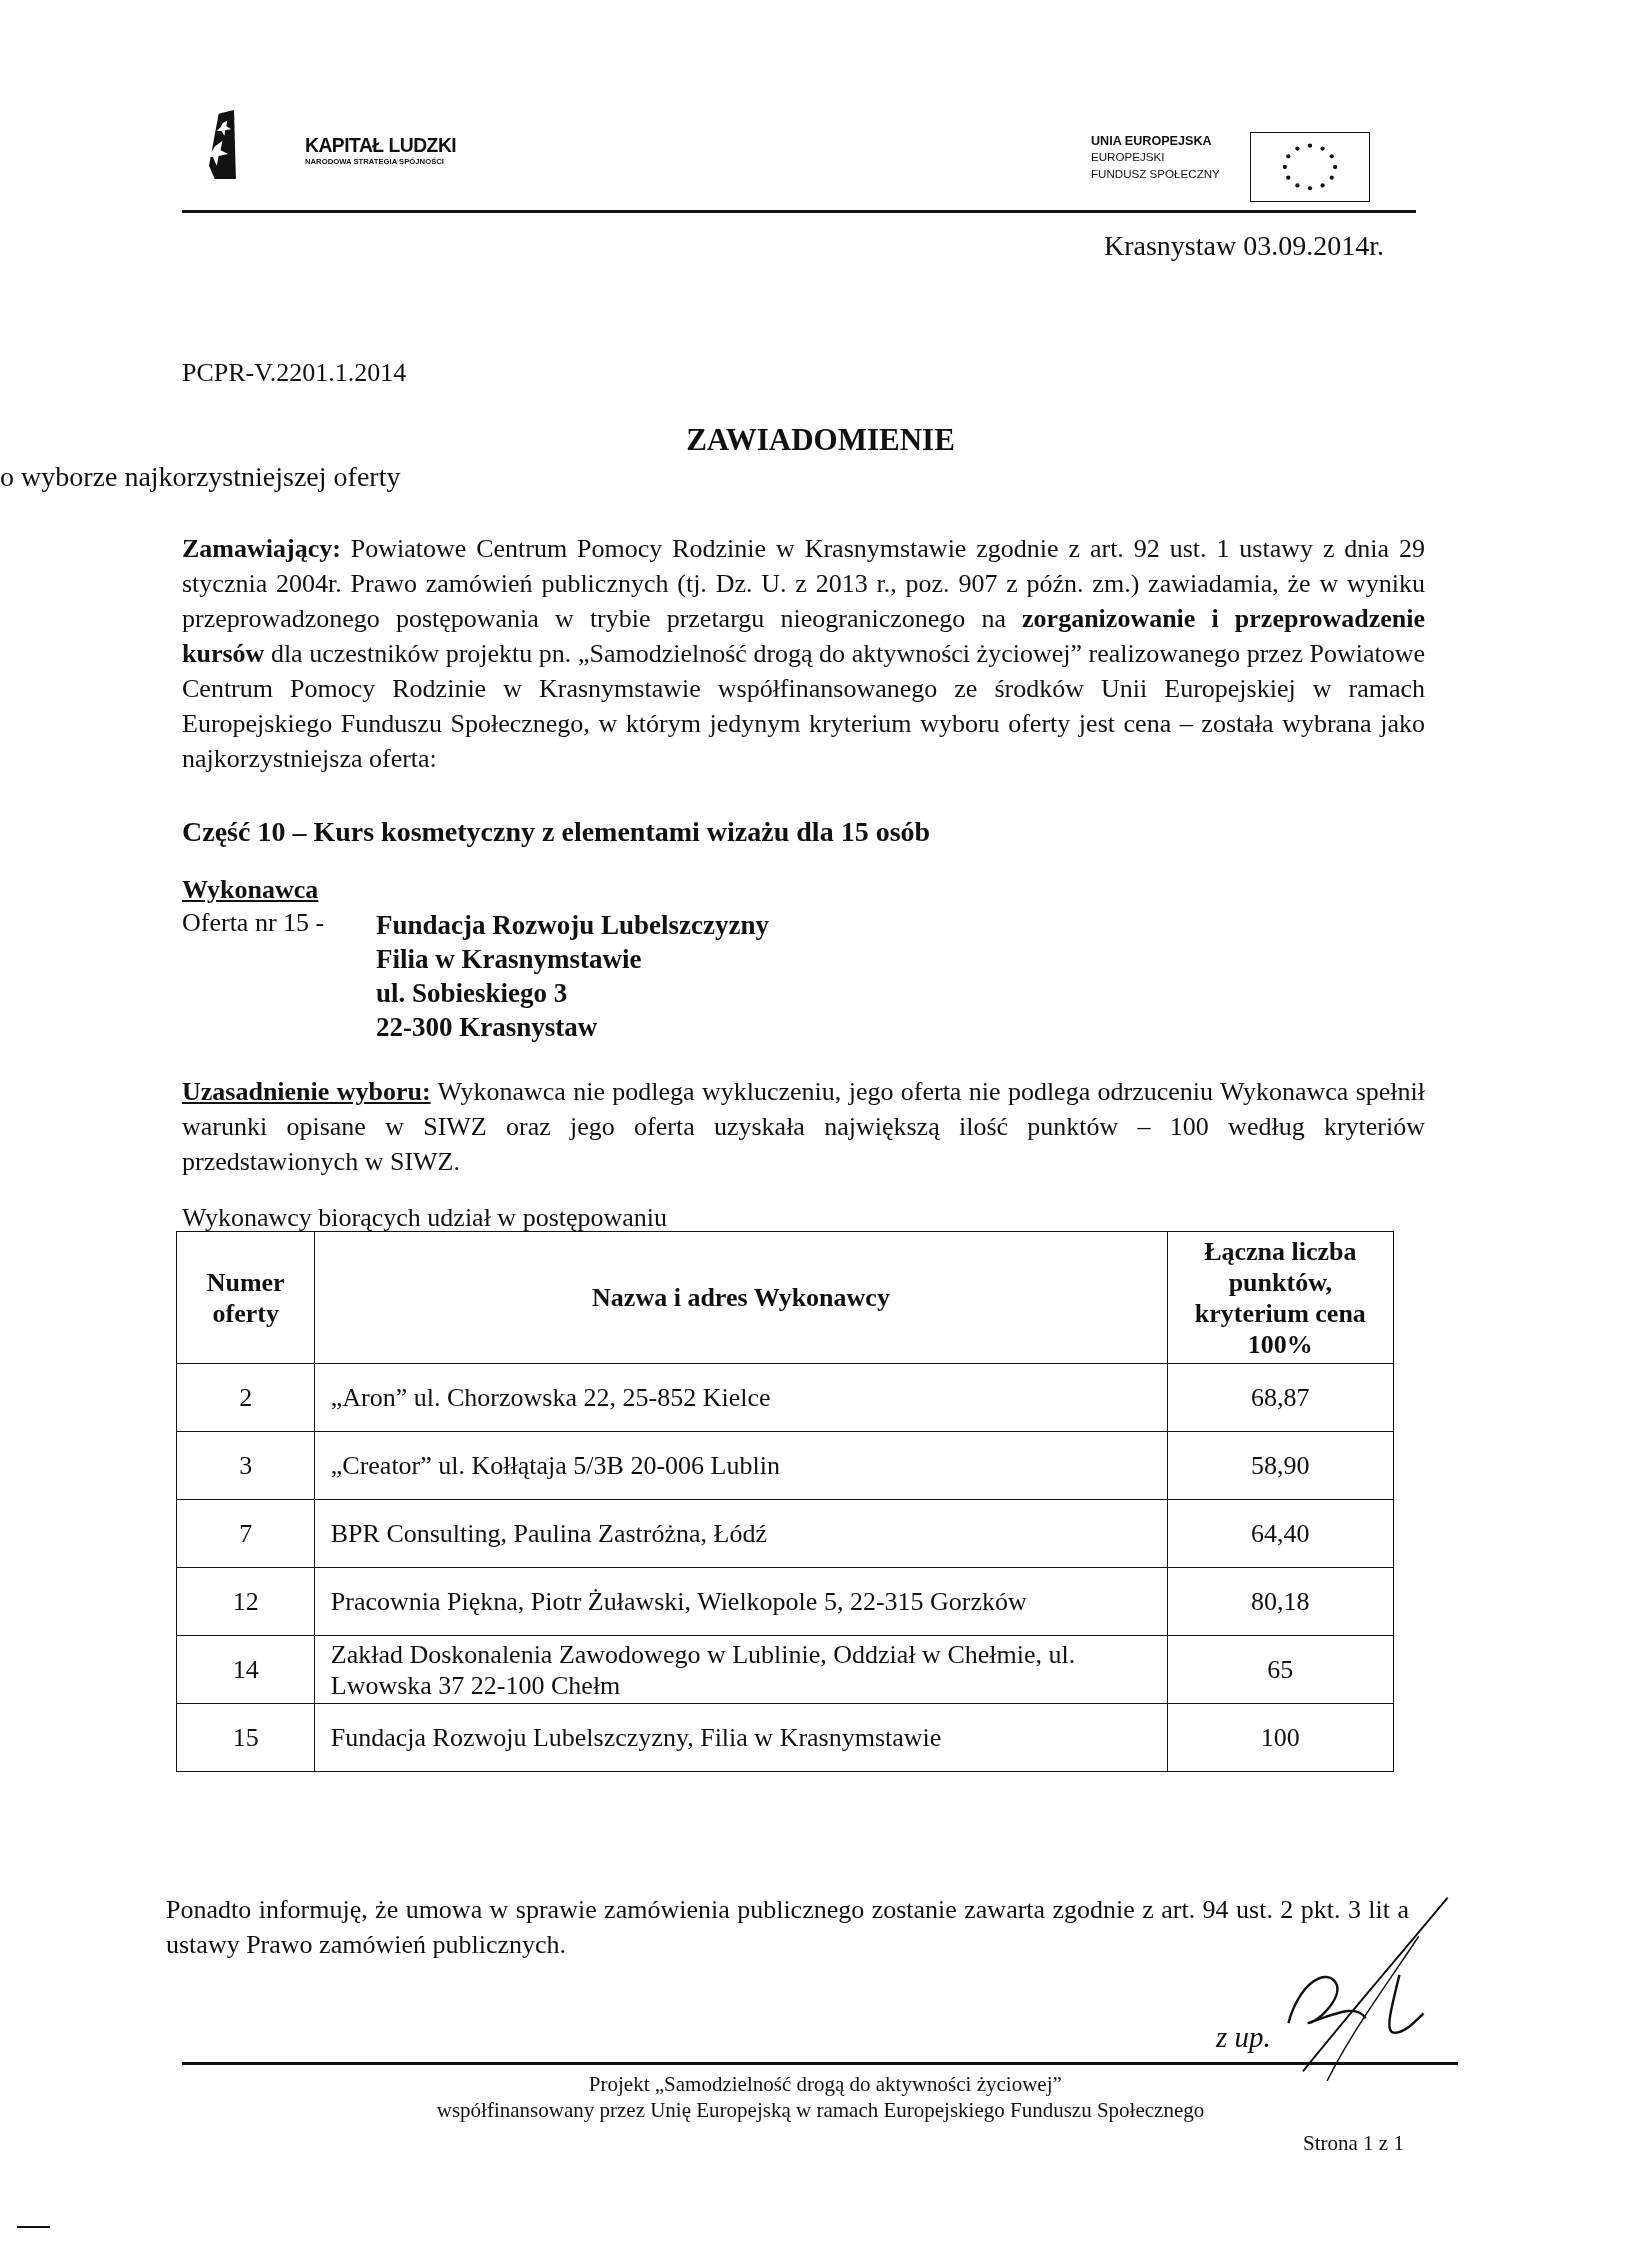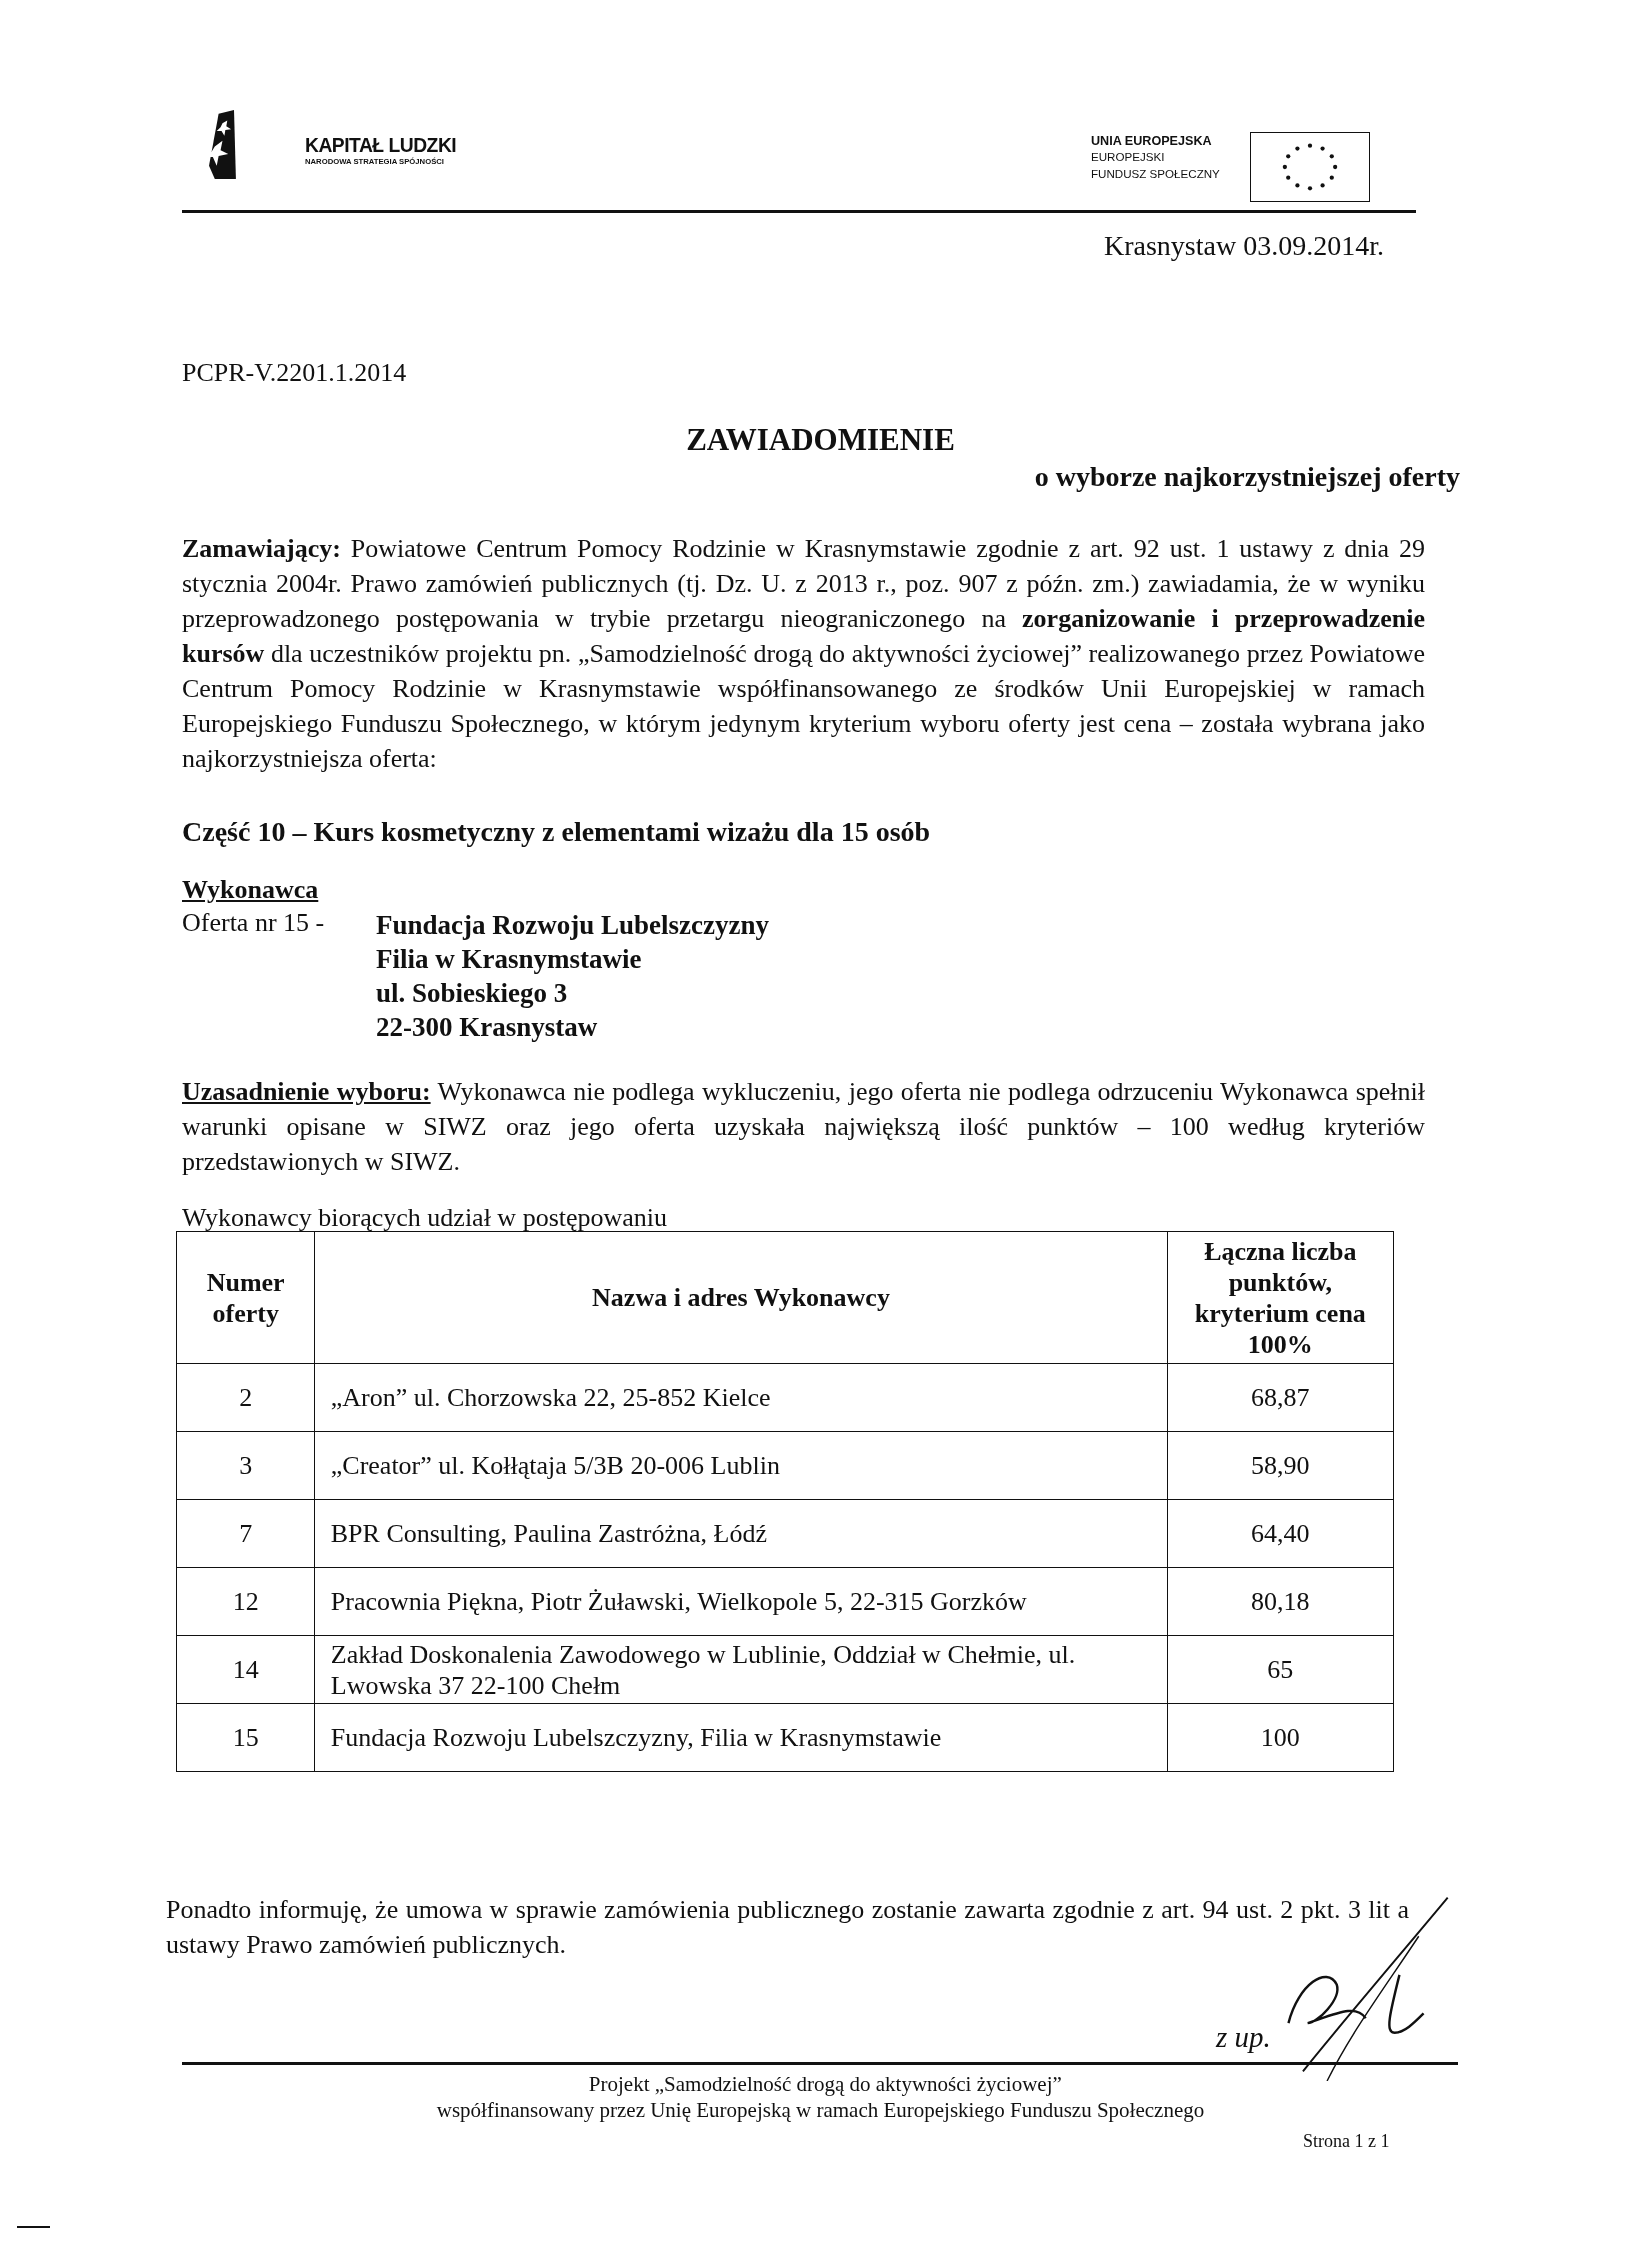--- a/index.html
+++ b/index.html
@@ -13,21 +13,21 @@
   #kl-title { left: 266px; top: 135px; font-size: 19.3px; font-weight: bold; letter-spacing: -0.5px; }
   #kl-sub { left: 266px; top: 157px; font-size: 7.7px; font-weight: bold; }
   #ue-block { left: 1052px; top: 133px; font-size: 11.6px; line-height: 16.4px; width: 185px; }
   #ue-block .b { font-weight: bold; font-size: 12.6px; }
   #eu-flag { left: 1250px; top: 132px; width: 118px; height: 68px; border: 1.9px solid #111; }
   #header-rule { left: 182px; top: 210px; width: 1234px; height: 2.9px; background: #111; }
   #date { left: 1104px; top: 230px; font-size: 28px; }
 
   #ref { left: 182px; top: 358px; font-size: 26px; }
   #title { left: 0; width: 1641px; top: 422px; text-align: center; font-size: 31px; font-weight: bold; }
-  #subtitle { left: 0; width: 1460px; top: 461px; text-align: right; font-size: 28px; font-weight: bold; }
+  #subtitle { left: 0; width: 1460px; top: 461px; text-align: left; font-size: 28px; font-weight: normal; }
 
   #body-para { left: 182px; top: 531px; width: 1243px; font-size: 26px; line-height: 35px; text-align: justify; }
   #body-para b { font-weight: bold; }
 
   #part { left: 182px; top: 816px; font-size: 28px; font-weight: bold; }
   #wyk-label { left: 182px; top: 875px; font-size: 26px; font-weight: bold; text-decoration: underline; }
   #offer-no { left: 182px; top: 908px; font-size: 26px; }
   #winner { left: 376px; top: 908px; font-size: 27px; font-weight: bold; line-height: 34px; }
 
   #justif { left: 182px; top: 1074px; width: 1243px; font-size: 26px; line-height: 35px; text-align: justify; }
@@ -42,21 +42,21 @@
   #bidders td.num { text-align: center; width: 122px; }
   #bidders td.name { text-align: left; padding-left: 15.4px; }
   #bidders td.pts { text-align: center; width: 210px; }
 
   #closing { left: 166px; top: 1892px; width: 1243px; font-size: 26px; line-height: 35px; text-align: justify; }
 
   #signature { left: 1081px; top: 1888px; width: 386px; height: 193px; }
   #footer-rule { left: 182px; top: 2062px; width: 1276px; height: 2.9px; background: #111; }
   #footer-l1 { left: 0; width: 1641px; top: 2072px; text-align: center; font-size: 21px; padding-left: 9.7px; box-sizing: border-box; }
   #footer-l2 { left: 0; width: 1641px; top: 2098px; text-align: center; font-size: 21px; }
-  #page-no { left: 1303px; top: 2131px; font-size: 18px; }
+  #page-no { left: 1303px; top: 2131px; font-size: 21px; }
   #corner-mark { left: 17.4px; top: 2226px; width: 33px; height: 1.9px; background: #111; }
 </style>
 </head>
 <body>
 
 <div id="logo-kl" class="abs">
   <svg width="58" height="73" viewBox="0 0 60 76">
     <path d="M14 6 L30 2 L32 74 L10 74 L4 60 Z" fill="#111"></path>
     <path d="M10 40 l8 -6 l-2 10 l8 4 l-10 2 l-2 10 l-4 -9 l-8 0 l7 -6 z" fill="#fff"></path>
     <path d="M18 16 l5 -3 l-1 6 l5 3 l-6 1 l-1 6 l-3 -5 l-5 0 l4 -4 z" fill="#fff"></path>

